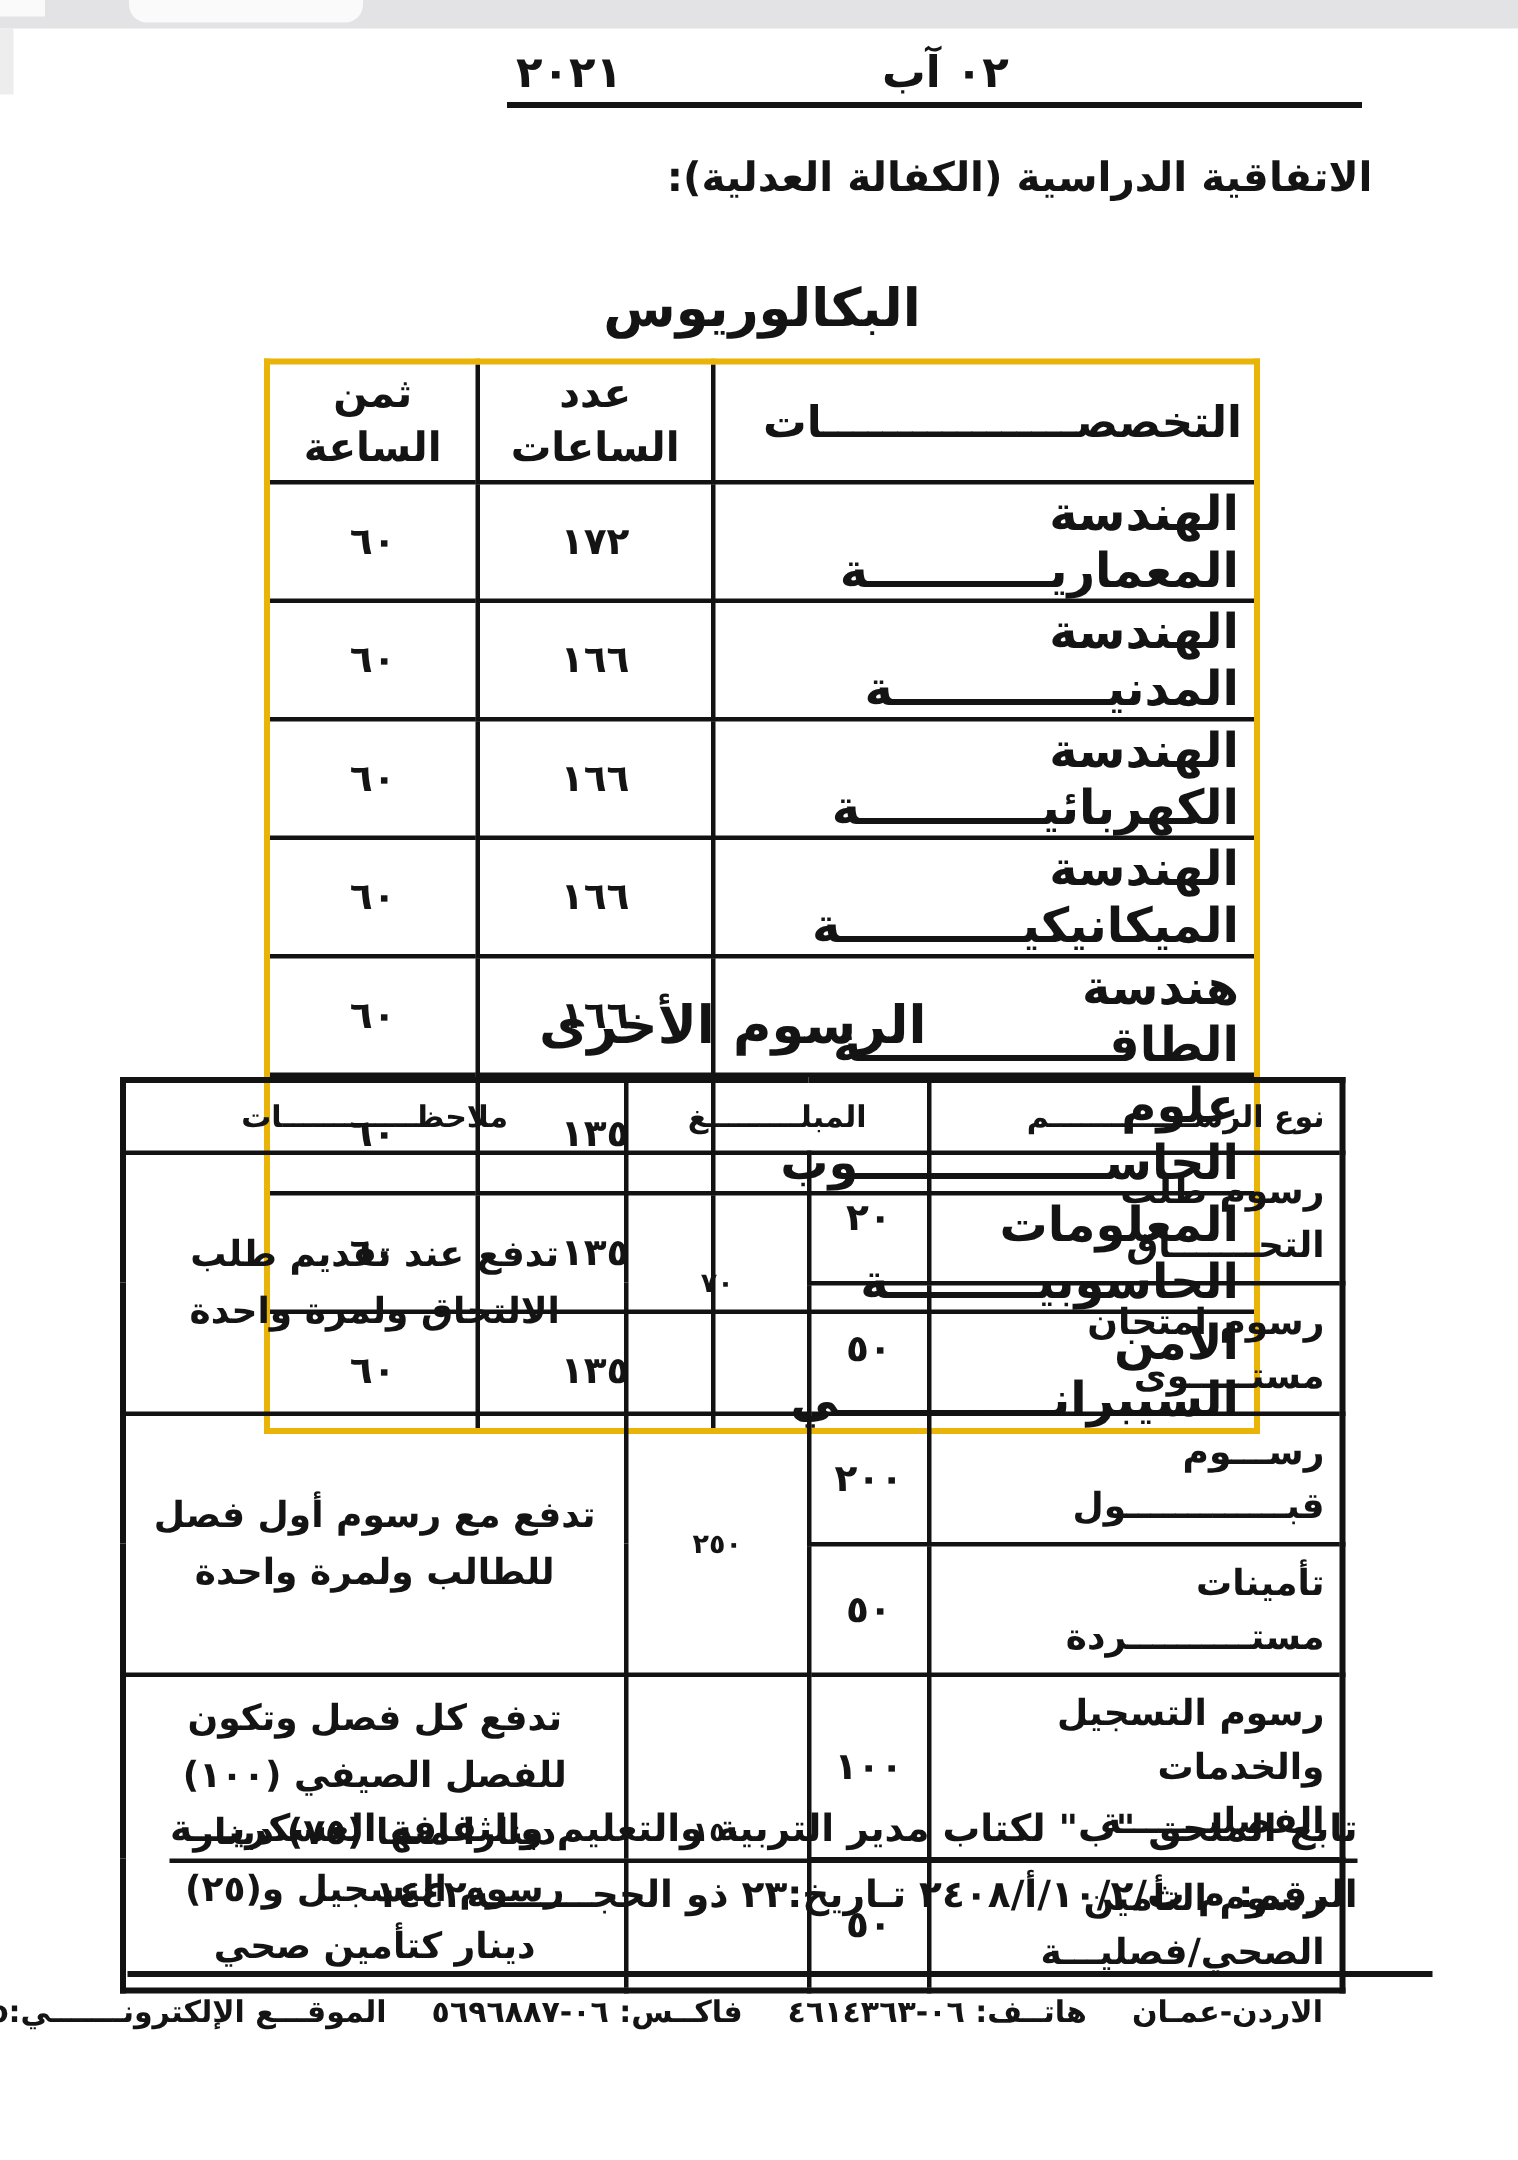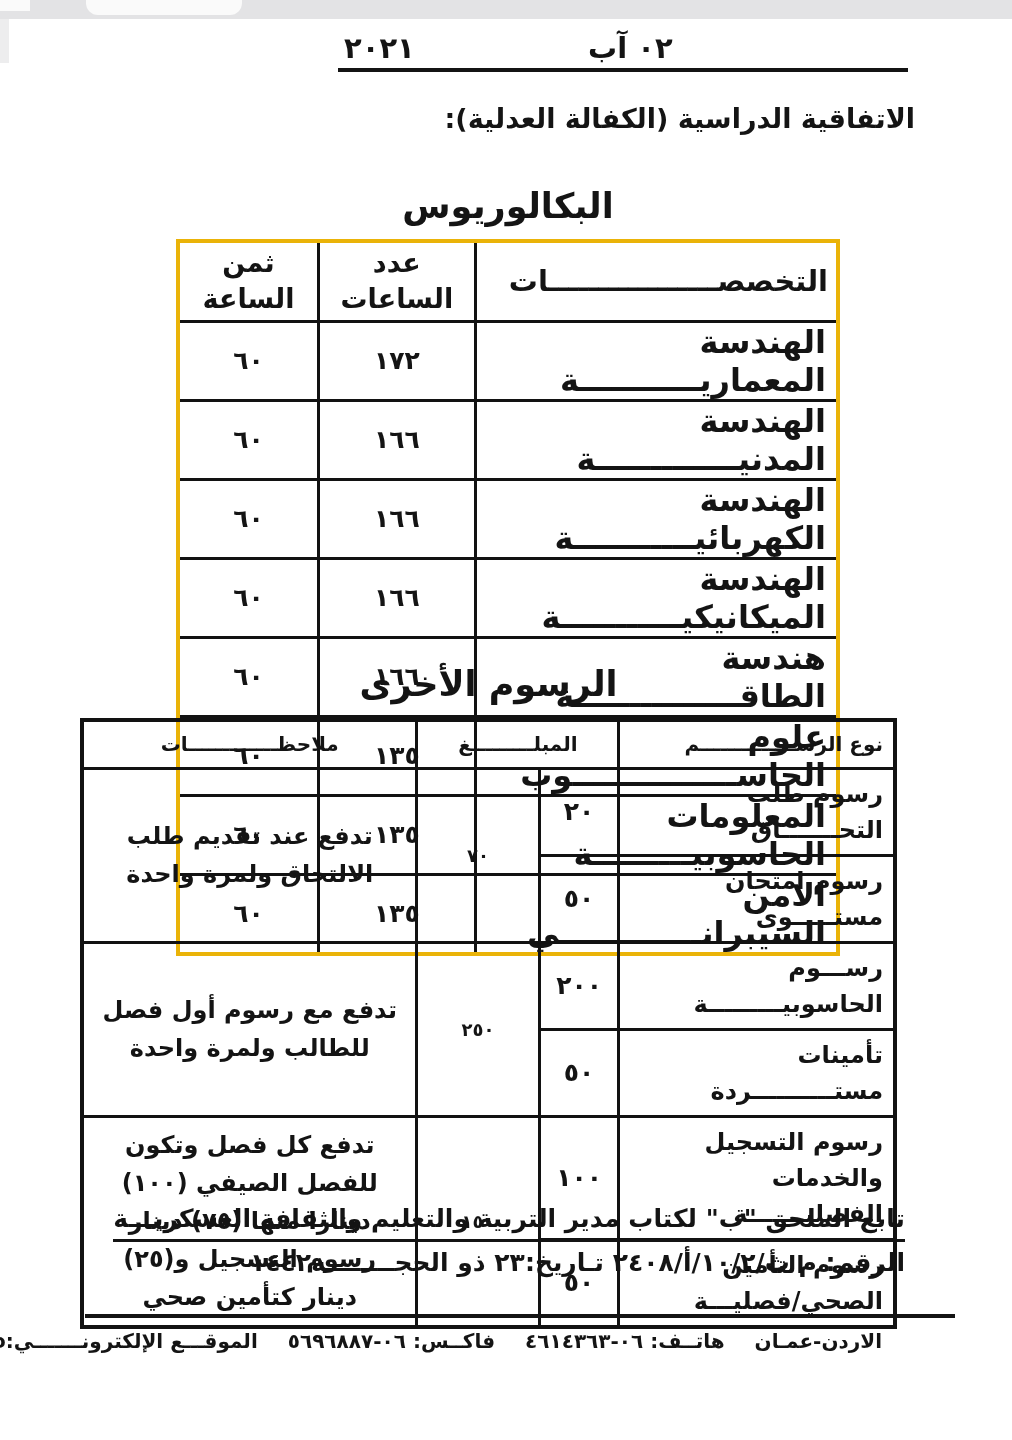--- a/index.html
+++ b/index.html
@@ -152,21 +152,21 @@
       <td class="amt">٢٠</td>
       <td class="total" rowspan="2">٧٠</td>
       <td class="notes" rowspan="2">تدفع عند تقديم طلب الالتحاق ولمرة واحدة</td>
     </tr>
     <tr>
       <td class="type">رسوم امتحان مستـــــوى</td>
       <td class="amt">٥٠</td>
     </tr>
 
     <tr>
-      <td class="type">رســـوم الحاسوبيـــــــــة</td>
+      <td class="type">رســـوم قبـــــــــــــول</td>
       <td class="amt">٢٠٠</td>
       <td class="total" rowspan="2">٢٥٠</td>
       <td class="notes" rowspan="2">تدفع مع رسوم أول فصل للطالب ولمرة واحدة</td>
     </tr>
     <tr>
       <td class="type">تأمينات مستــــــــــردة</td>
       <td class="amt">٥٠</td>
     </tr>
 
     <tr class="tall">

